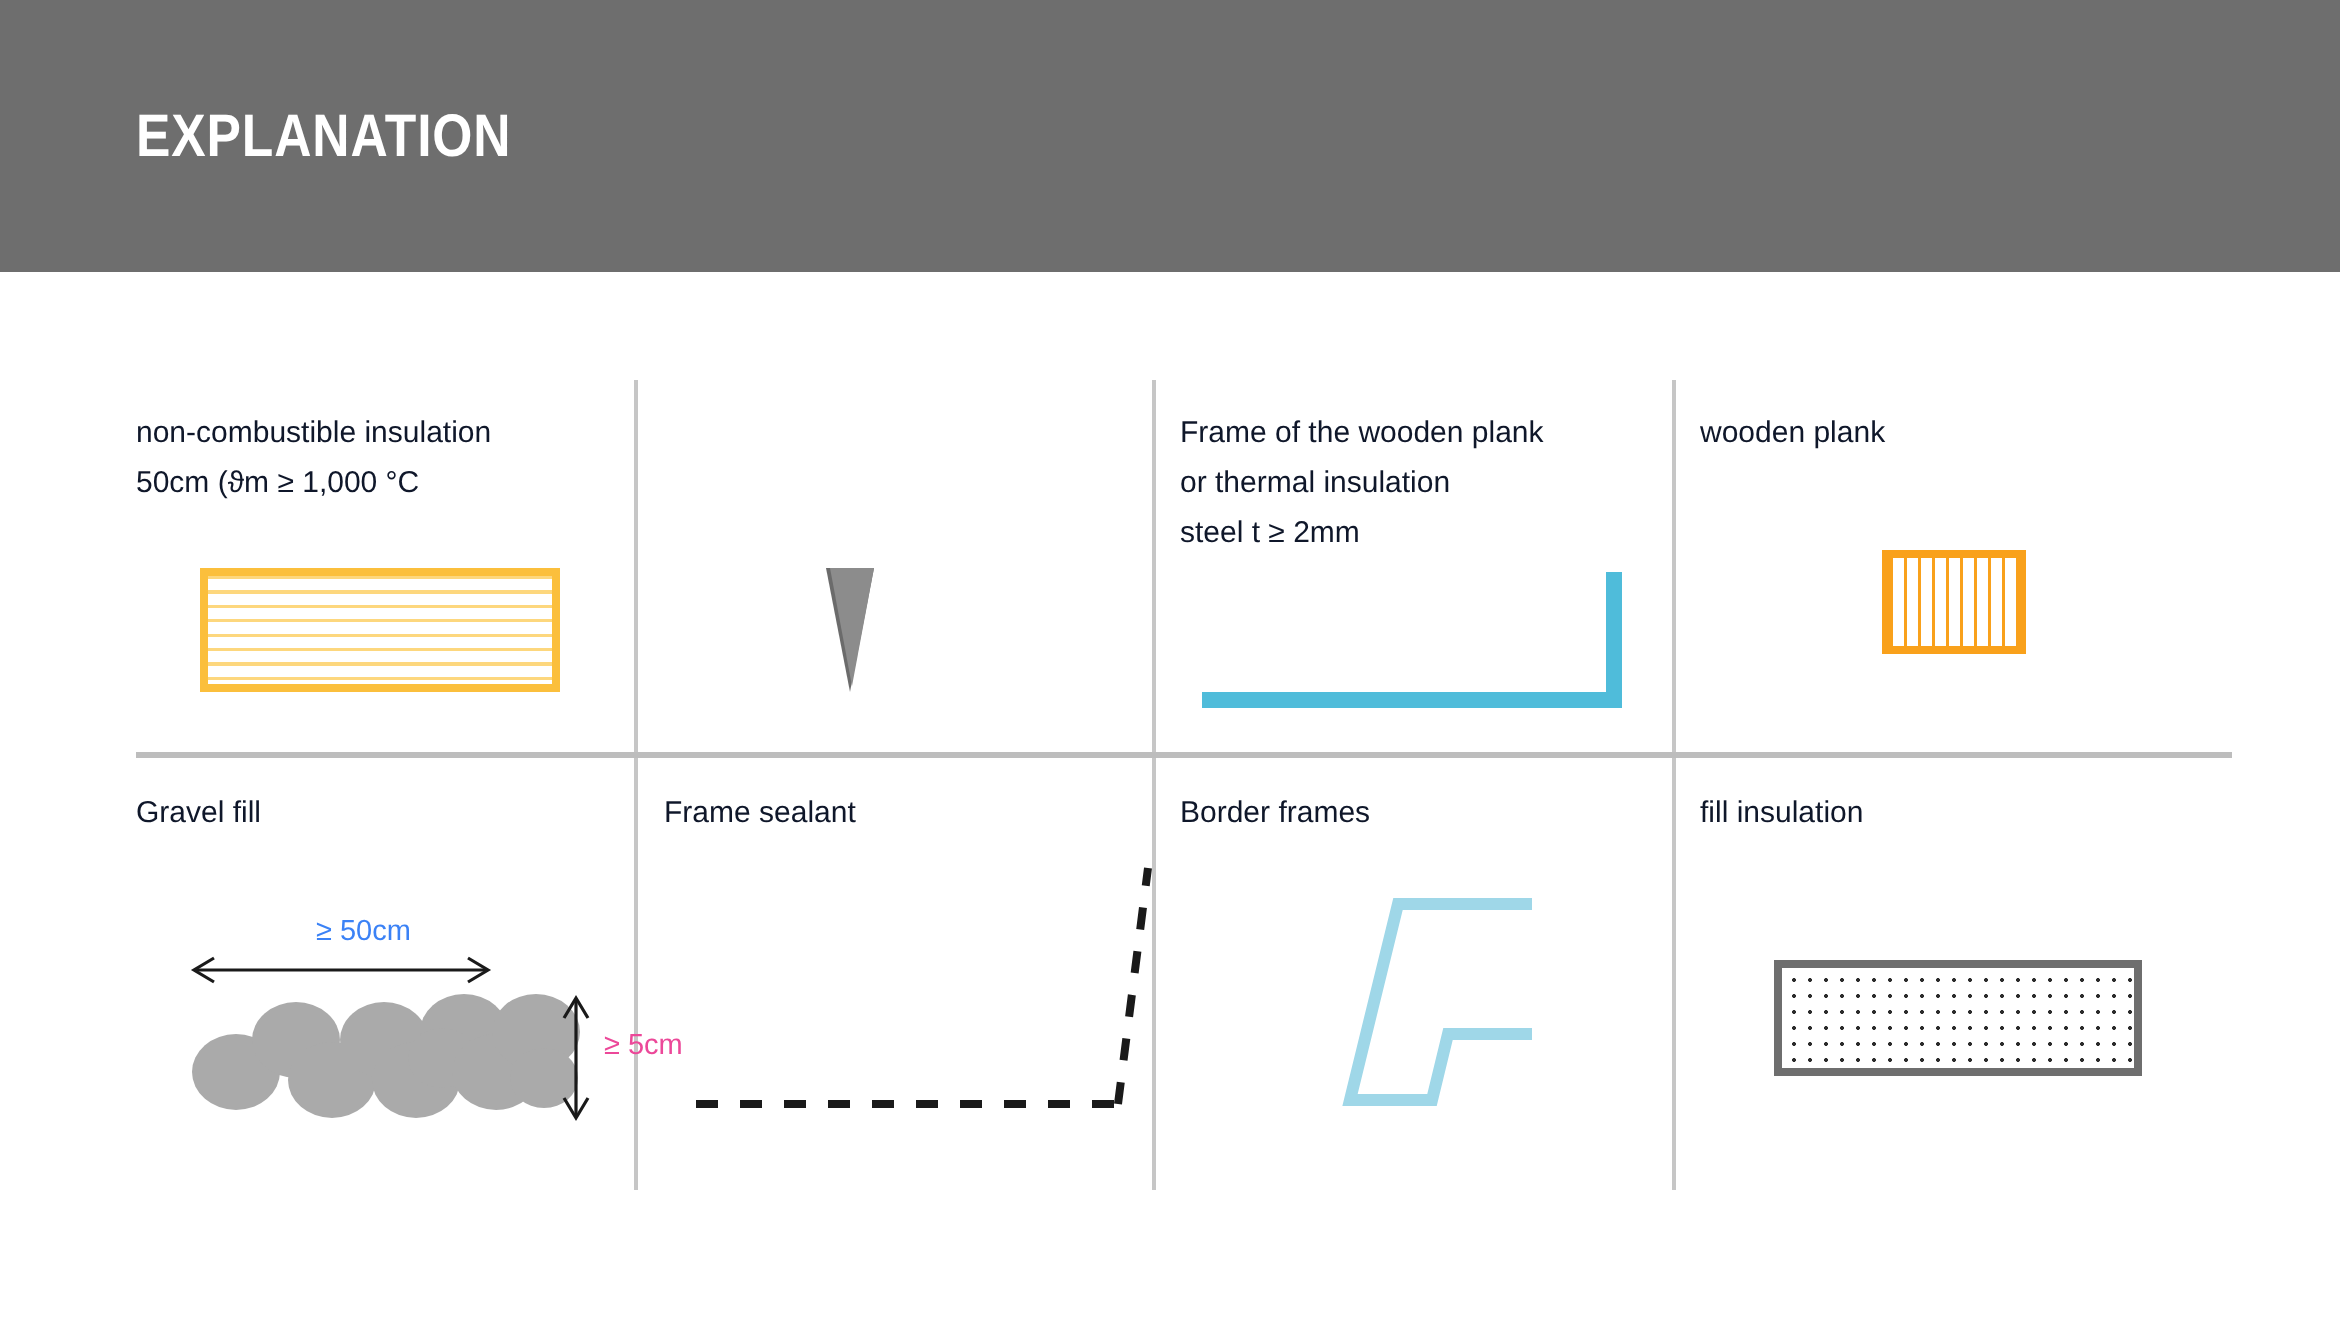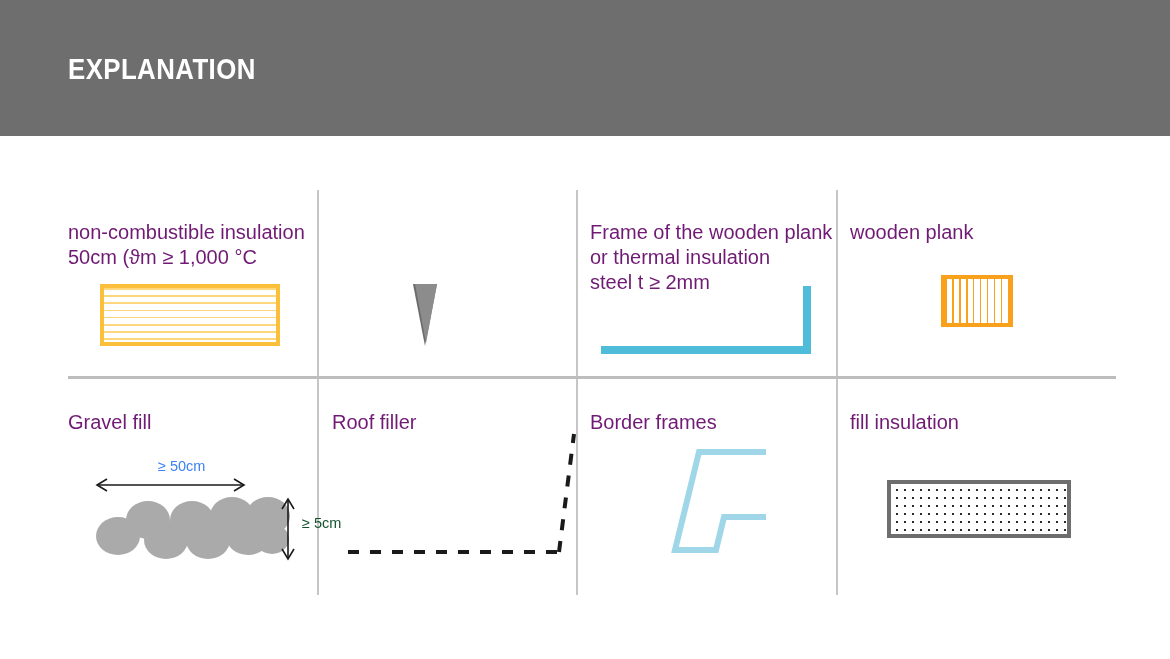--- a/index.html
+++ b/index.html
@@ -64,25 +64,24 @@
     left: 0;
     top: 186px;
     width: 1048px;
     height: 3px;
     background: #bdbdbd;
   }
   .cell {
     position: absolute;
   }
   .cell-label {
-    font-size: 20px;
+    font-size: 15px;
     line-height: 25px;
-    color: #701a75;
+    color: #0f172a;
     white-space: pre-line;
-    margin-top: 16px;
   }
   .cell-art {
     position: absolute;
   }
 
   
   .c0 { left: 0px; }
   .c1 { left: 264px; }
   .c2 { left: 522px; }
   .c3 { left: 782px; }
@@ -262,26 +261,26 @@
             <ellipse cx="192" cy="81" rx="17" ry="15"></ellipse>
           </g>
 
           <g stroke="#1a1a1a" stroke-width="1.6" fill="none">
             <line x1="208" y1="42" x2="208" y2="100"></line>
             <polyline points="202,51 208,41 214,51"></polyline>
             <polyline points="202,91 208,101 214,91"></polyline>
           </g>
         </svg>
         <div style="position:absolute; left:78px; top:0px; font-size:14.5px; color:#3b82f6; white-space:nowrap;">≥ 50cm</div>
-        <div style="position:absolute; left:222px; top:57px; font-size:14.5px; color:#14532d; white-space:nowrap;">≥ 5cm</div>
+        <div style="position:absolute; left:222px; top:57px; font-size:14.5px; color:#ec4899; white-space:nowrap;">≥ 5cm</div>
       </div>
     </div>
 
     <div class="cell c1 r1">
-      <div class="cell-label">Roof filler</div>
+      <div class="cell-label">Frame sealant</div>
     </div>
     <div class="cell-art" style="left:274px; top:236px;">
       <div class="sealant">
         <svg width="240" height="135" viewBox="0 0 240 135">
           <g stroke="#1a1a1a" stroke-width="4" fill="none" stroke-dasharray="11 11">
             <line x1="6" y1="126" x2="217" y2="126"></line>
             <line x1="217" y1="126" x2="232" y2="8"></line>
           </g>
         </svg>
       </div>

